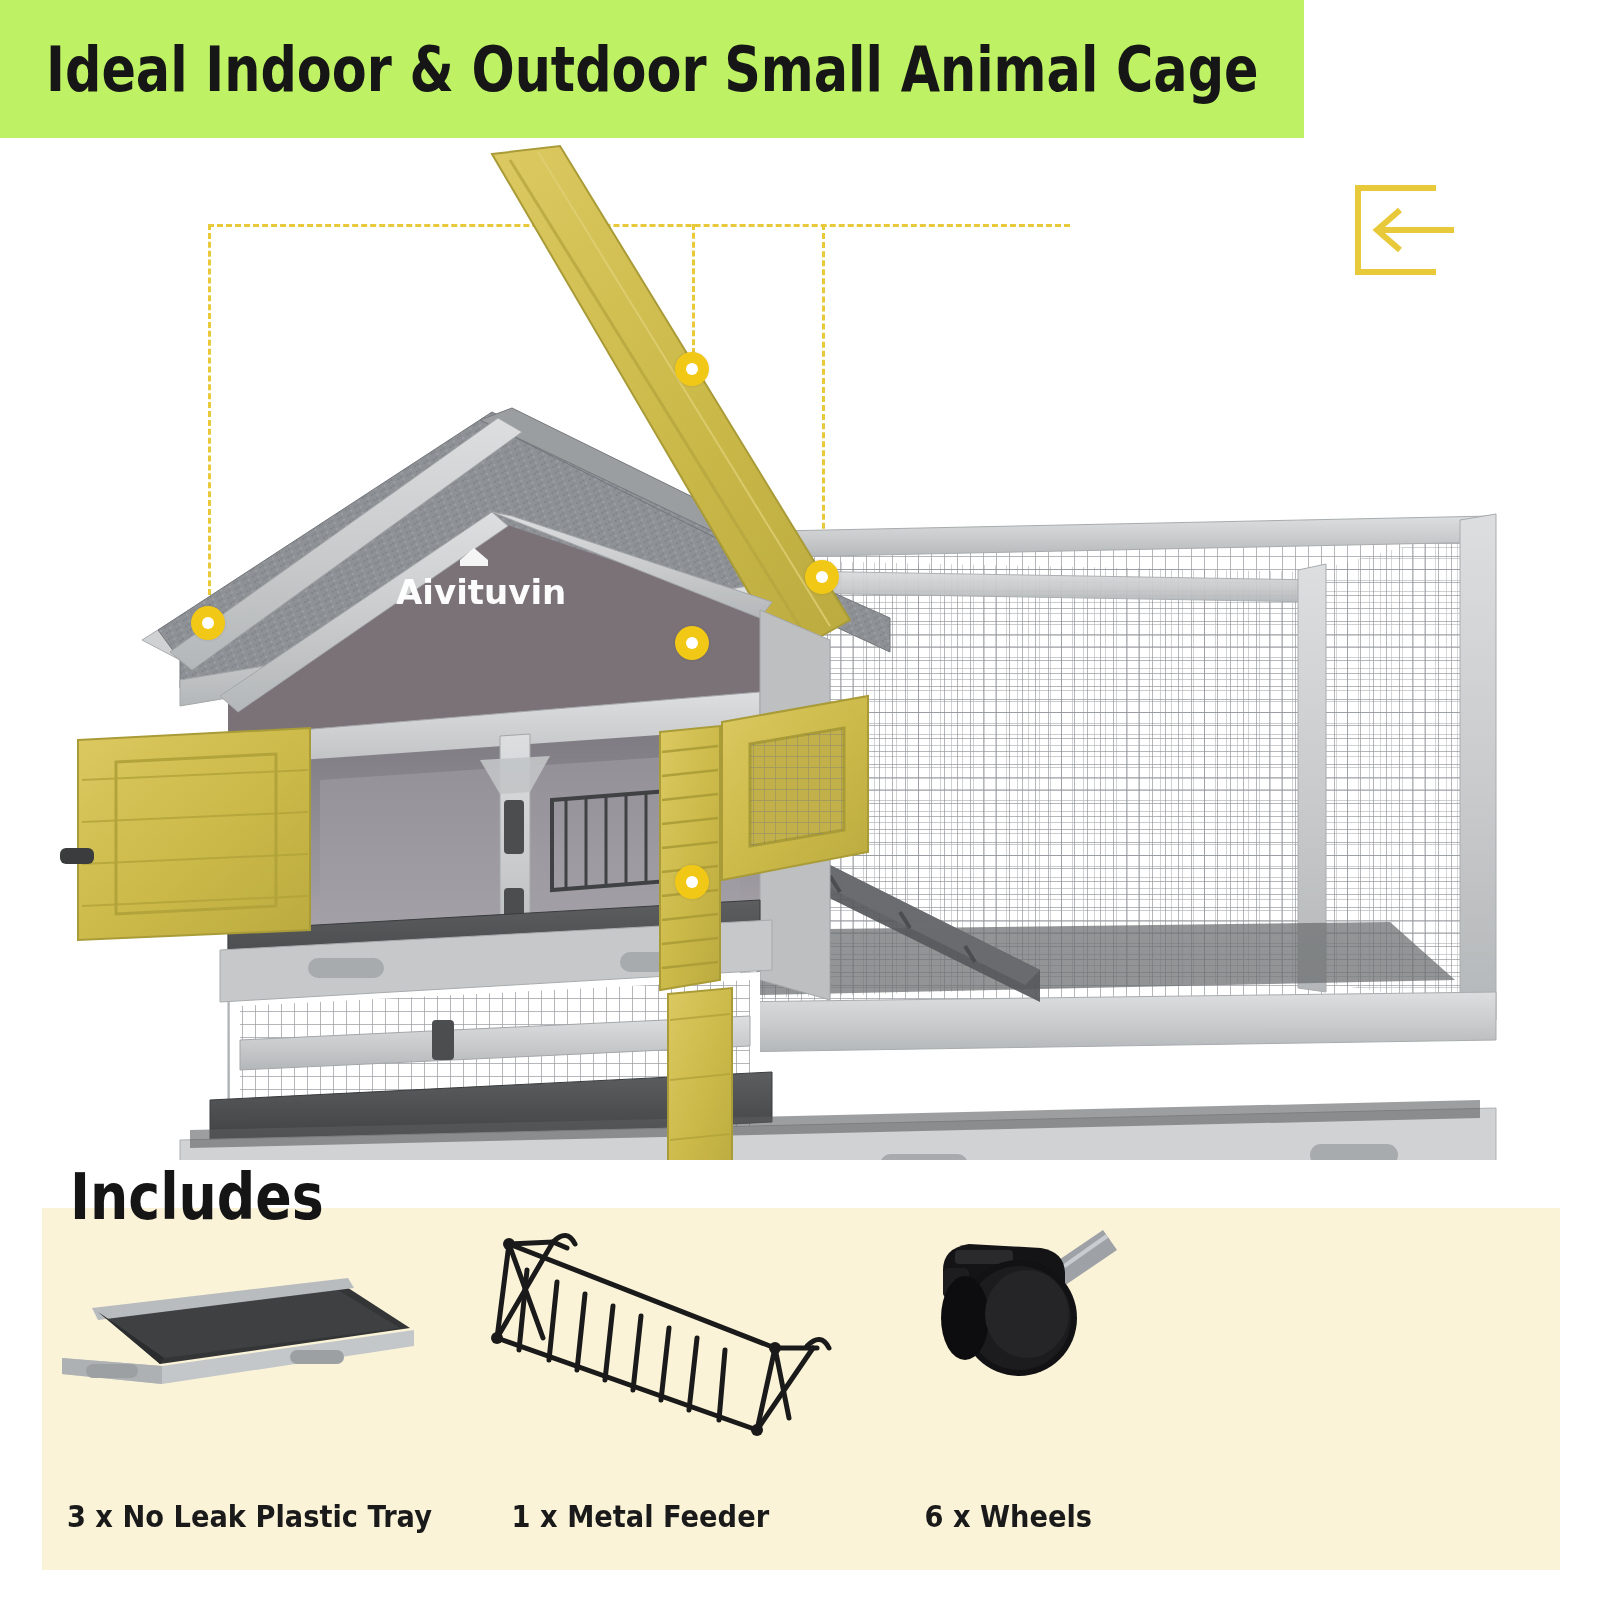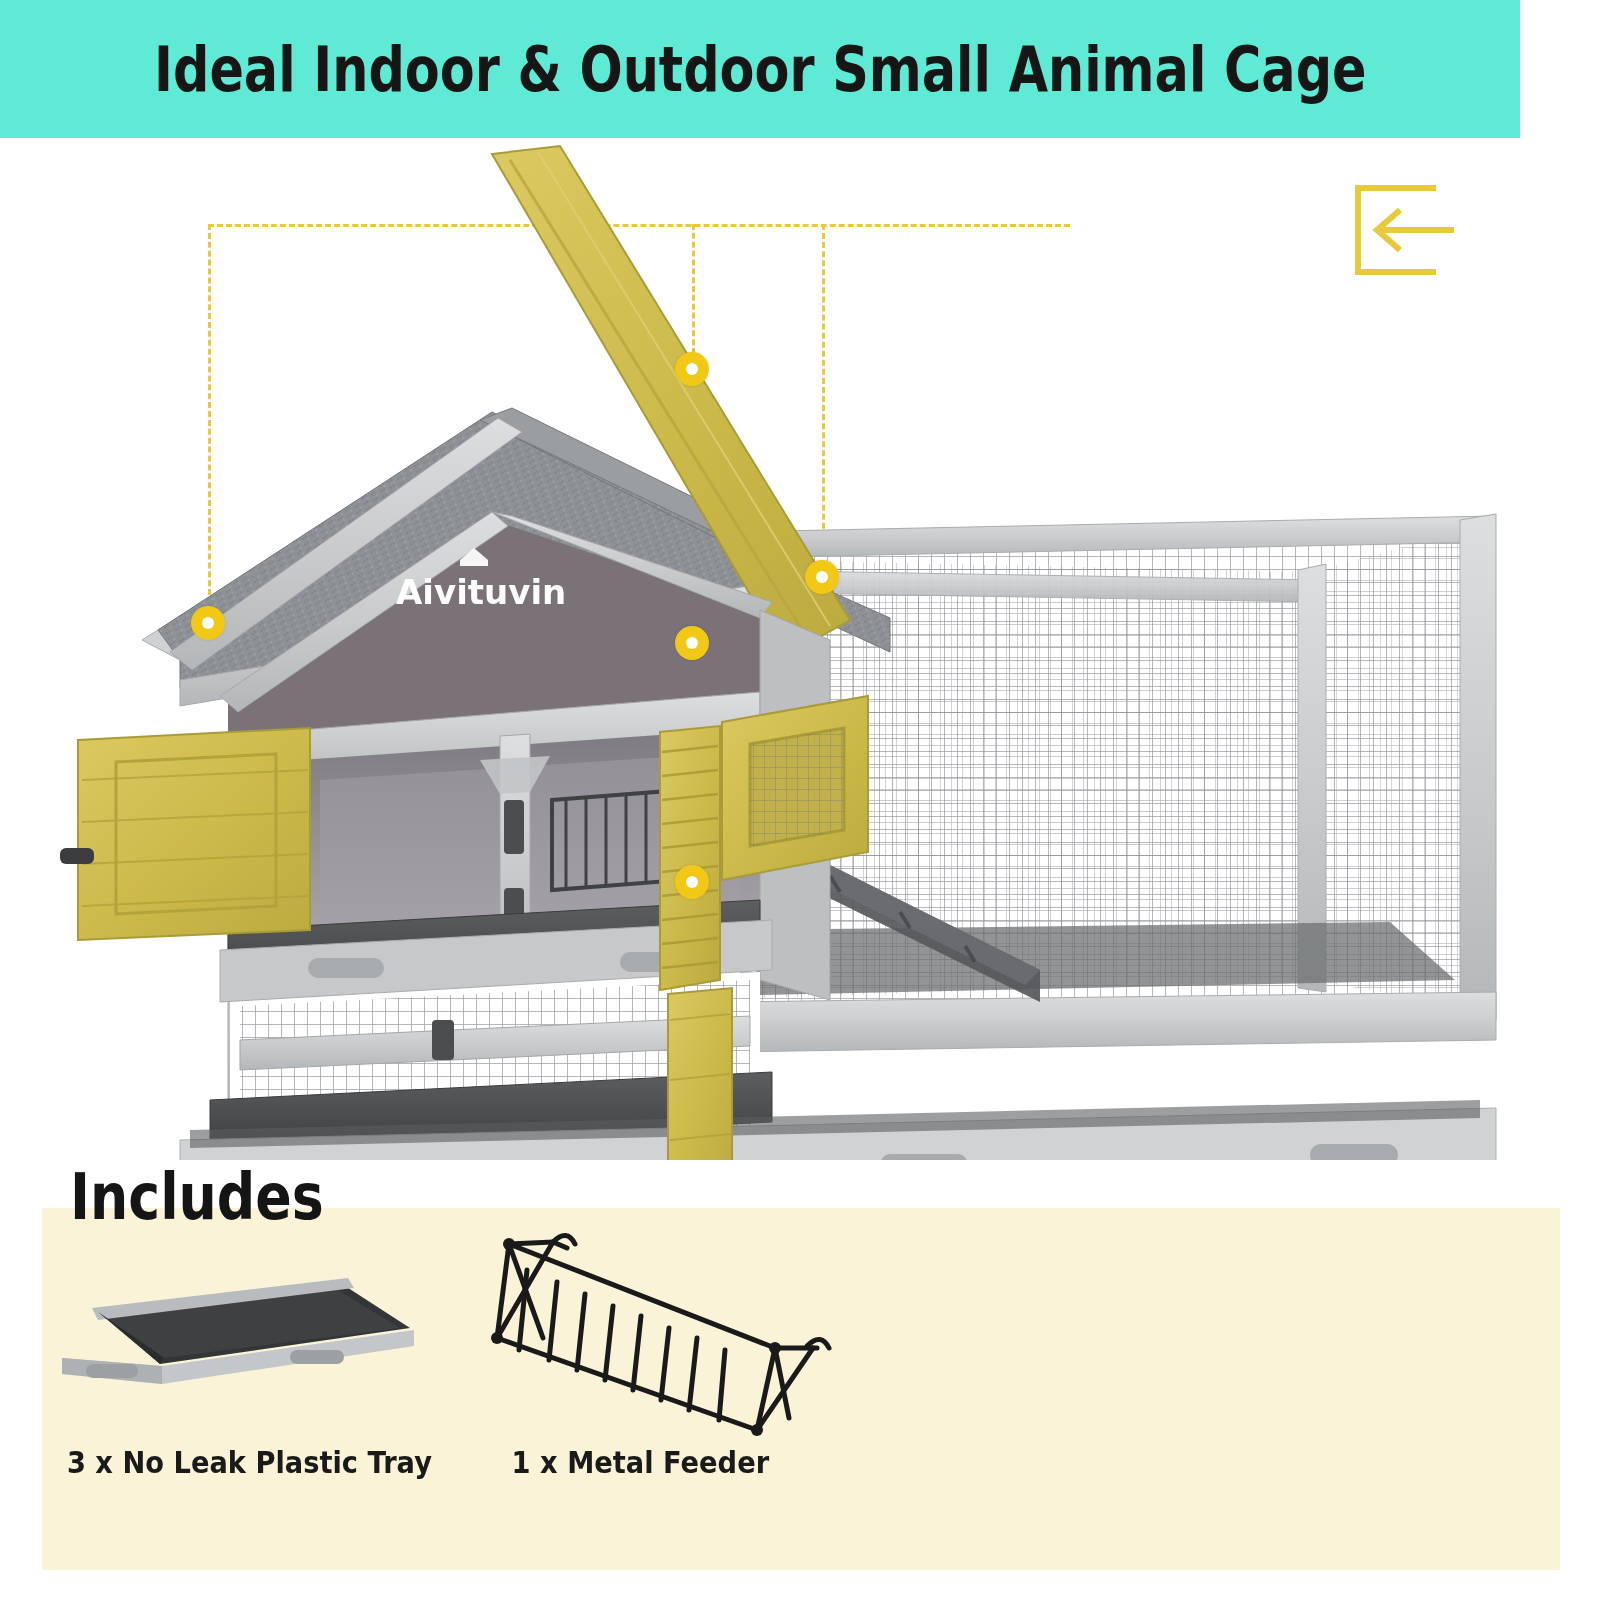--- a/index.html
+++ b/index.html
@@ -7,22 +7,22 @@
   body {
     font-family: "Liberation Sans", sans-serif;
     background: #ffffff;
     position: relative;
     overflow: hidden;
   }
   .stage { position: absolute; inset: 0; }
 
   
   .header-banner {
-    position: absolute; left: 0; top: 0; width: 1520px; height: 138px;
-    background: #5eead4;
+    position: absolute; left: 0; top: 0; width: 1304px; height: 138px;
+    background: #bef264;
     display: flex; align-items: center; justify-content: center;
   }
   .header-title {
     font-family: "DejaVu Sans", sans-serif;
     font-weight: 700;
     font-size: 62px;
     letter-spacing: 0px;
     color: #161616;
     transform: scaleX(0.82);
     white-space: nowrap;
@@ -65,21 +65,21 @@
   .includes-panel {
     position: absolute; left: 42px; top: 1208px; width: 1518px; height: 362px;
     background: #FAF3D8;
   }
   .include-grid {
     position: absolute; left: 42px; top: 1208px; width: 1518px; height: 362px;
     display: grid; grid-template-columns: repeat(4, 1fr);
     z-index: 5;
   }
   .include-cell { position: relative; display: flex; flex-direction: column;
-                  align-items: center; justify-content: flex-start; padding-bottom: 36px; }
+                  align-items: center; justify-content: space-between; padding-bottom: 36px; }
   .include-art { position: relative; width: 100%; height: 230px; }
   .include-label {
     font-family: "DejaVu Sans", sans-serif;
     font-weight: 700; font-size: 31px; color: #1A1A1A;
     transform: scaleX(0.88);
     white-space: nowrap; margin-top: 6px;
   }
 
   .feeder-svg, .wheel-svg, .toy-svg, .tray-svg { position: absolute; left: 0; top: 0; }
 </style>
@@ -375,16 +375,34 @@
           <path d="M350 138 q14 -14 22 2" fill="none" stroke="#1A1A1A" stroke-width="5" stroke-linecap="round"></path>
           <circle cx="52" cy="36" r="6" fill="#1A1A1A"></circle>
           <circle cx="40" cy="130" r="6" fill="#1A1A1A"></circle>
           <circle cx="318" cy="140" r="6" fill="#1A1A1A"></circle>
           <circle cx="300" cy="222" r="6" fill="#1A1A1A"></circle>
         </svg>
       </div>
       <div class="include-label">1 x Metal Feeder</div>
     </div>
 
+    <div class="include-cell">
+      <div class="include-art">
+        <svg class="wheel-svg" width="380" height="230" viewBox="0 0 380 230">
+          <g transform="translate(110,36)">
+            <path d="M112 24 L168 -14 l14 20 l-56 38 z" fill="#9EA2A6"></path>
+            <path d="M118 30 L172 -8" stroke="#C9CDD1" stroke-width="4"></path>
+            <path d="M8 26 q0 -22 26 -26 l72 4 q24 4 24 26 l0 16 l-122 4 z" fill="#141416"></path>
+            <rect x="20" y="6" width="58" height="14" rx="4" fill="#2A2A2C"></rect>
+            <rect x="8" y="24" width="26" height="30" rx="5" fill="#1D1D1F"></rect>
+            <ellipse cx="84" cy="74" rx="58" ry="58" fill="#121214"></ellipse>
+            <ellipse cx="84" cy="74" rx="52" ry="52" fill="#1C1C1E"></ellipse>
+            <ellipse cx="30" cy="74" rx="24" ry="42" fill="#0D0D0F"></ellipse>
+            <ellipse cx="92" cy="70" rx="42" ry="44" fill="#252527"></ellipse>
+          </g>
+        </svg>
+      </div>
+      <div class="include-label">6 x Wheels</div>
+    </div>
 
   </div>
 
 </div>
 
 </body></html>

